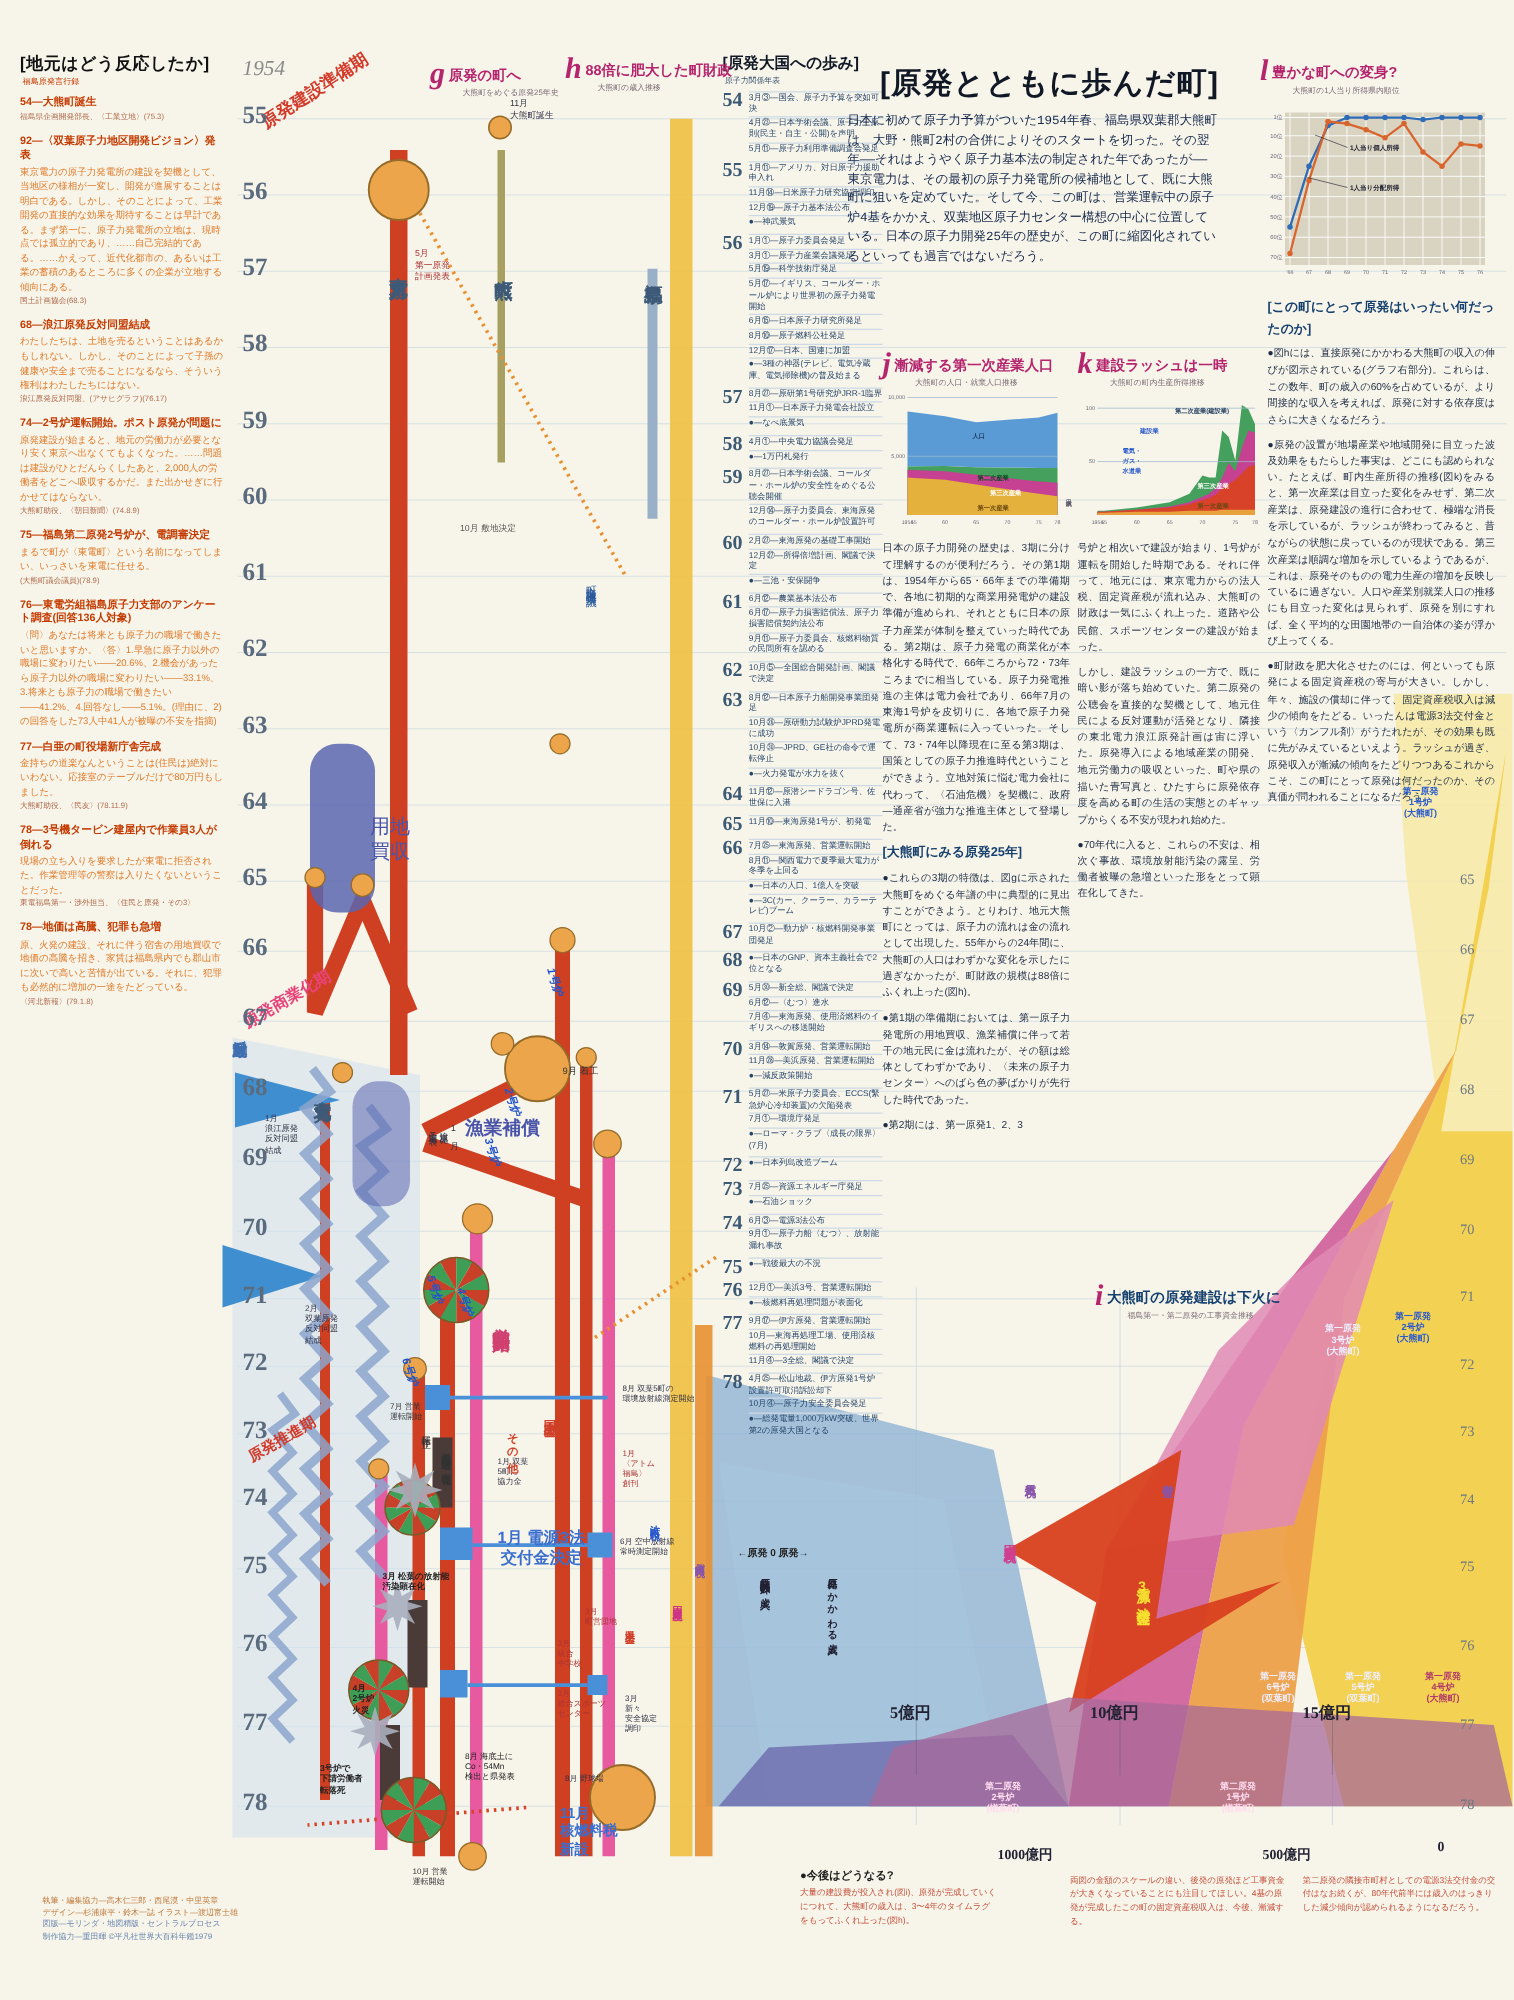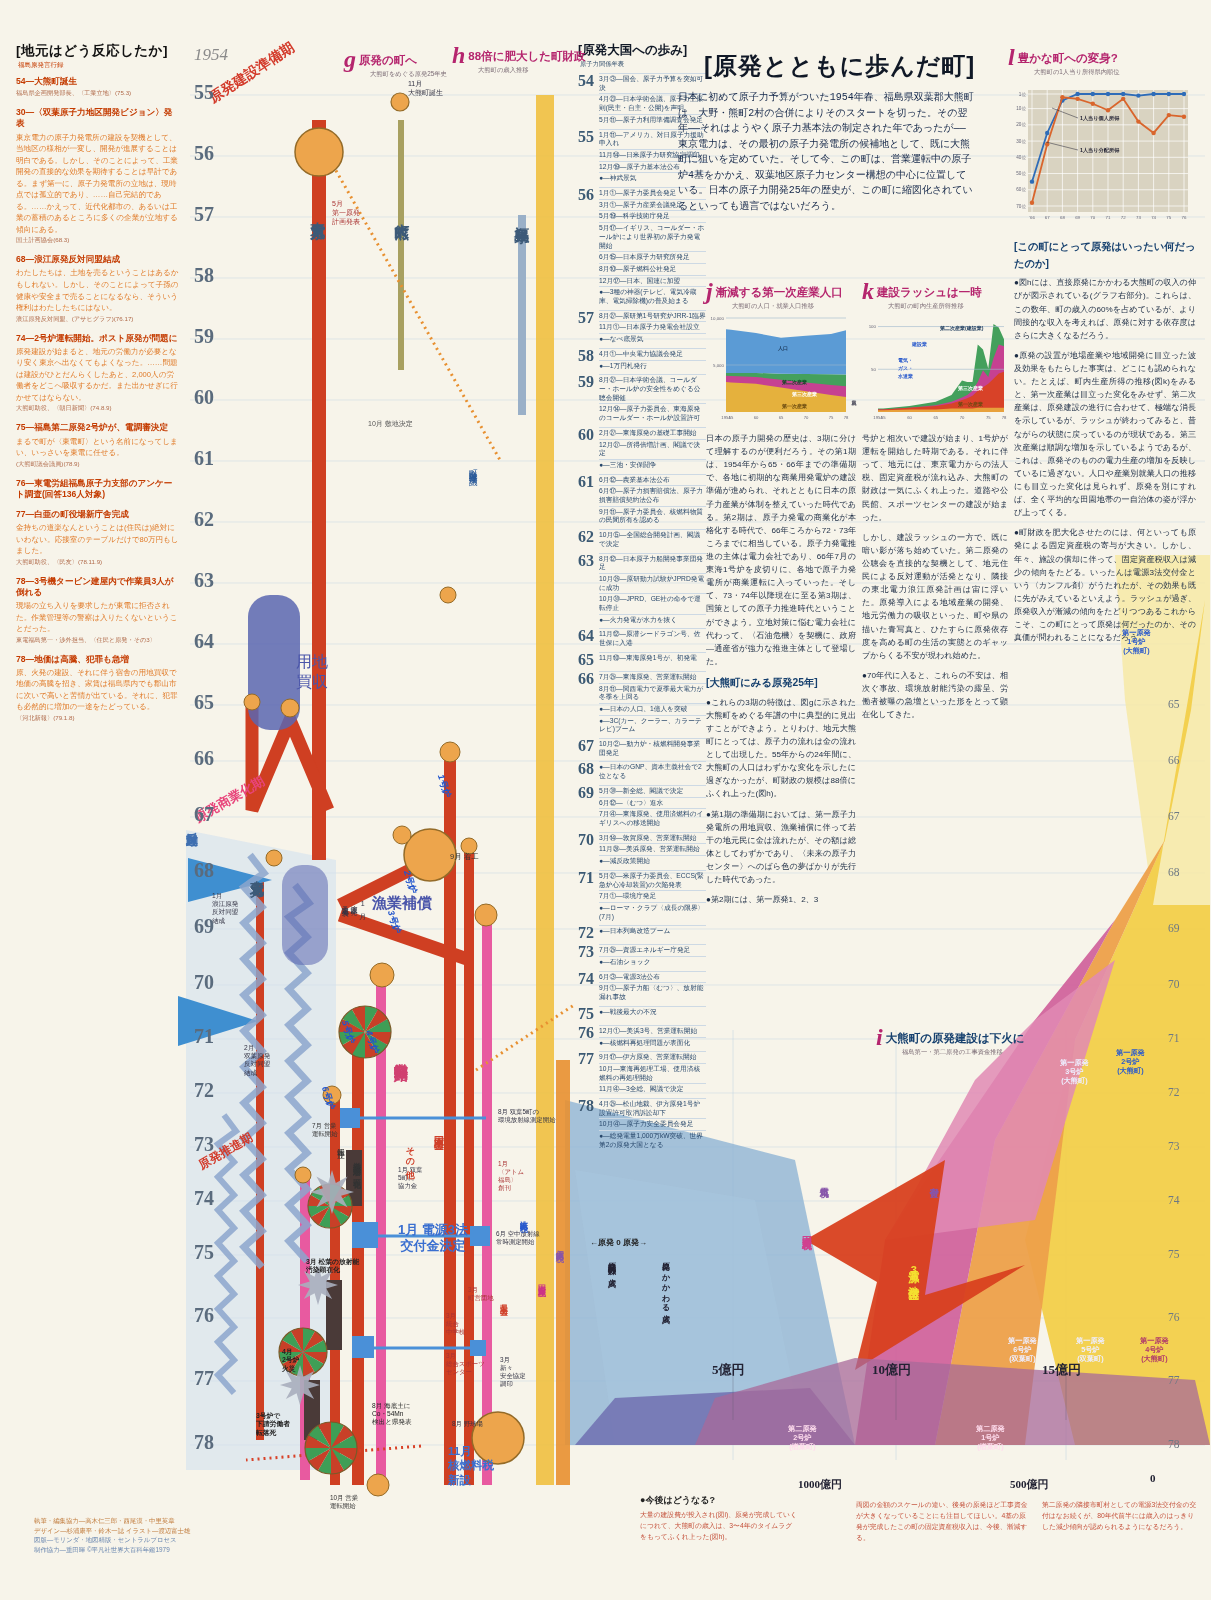--- a/index.html
+++ b/index.html
@@ -217,41 +217,42 @@
 
 <div id="left-col" class="abs">
   <div id="left-header">[地元はどう反応したか]</div>
   <div id="left-sub">福島原発言行録</div>
   <div id="testimonies">
       <div class="t-entry">
         <div class="t-head">54―大熊町誕生</div>
         <div class="t-src">福島県企画開発部長、〈工業立地〉(75.3)</div>
       </div>
       <div class="t-entry">
-        <div class="t-head">30―〈双葉原子力地区開発ビジョン〉発表</div>
+        <div class="t-head">92―〈双葉原子力地区開発ビジョン〉発表</div>
         <div class="t-body">東京電力の原子力発電所の建設を契機として、当地区の様相が一変し、開発が進展することは明白である。しかし、そのことによって、工業開発の直接的な効果を期待することは早計である。まず第一に、原子力発電所の立地は、現時点では孤立的であり、……自己完結的である。……かえって、近代化都市の、あるいは工業の蓄積のあるところに多くの企業が立地する傾向にある。</div>
         <div class="t-src">国土計画協会(68.3)</div>
       </div>
       <div class="t-entry">
         <div class="t-head">68―浪江原発反対同盟結成</div>
         <div class="t-body">わたしたちは、土地を売るということはあるかもしれない。しかし、そのことによって子孫の健康や安全まで売ることになるなら、そういう権利はわたしたちにはない。</div>
         <div class="t-src">浪江原発反対同盟、(アサヒグラフ)(76.17)</div>
       </div>
       <div class="t-entry">
         <div class="t-head">74―2号炉運転開始。ポスト原発が問題に</div>
         <div class="t-body">原発建設が始まると、地元の労働力が必要となり安く東京へ出なくてもよくなった。……問題は建設がひとだんらくしたあと、2,000人の労働者をどこへ吸収するかだ。また出かせぎに行かせてはならない。</div>
         <div class="t-src">大熊町助役、〈朝日新聞〉(74.8.9)</div>
       </div>
       <div class="t-entry">
         <div class="t-head">75―福島第二原発2号炉が、電調審決定</div>
         <div class="t-body">まるで町が〈東電町〉という名前になってしまい、いっさいを東電に任せる。</div>
         <div class="t-src">(大熊町議会議員)(78.9)</div>
       </div>
       <div class="t-entry">
         <div class="t-head">76―東電労組福島原子力支部のアンケート調査(回答136人対象)</div>
+        <div class="t-body">〈問〉あなたは将来とも原子力の職場で働きたいと思いますか。〈答〉1.早急に原子力以外の職場に変わりたい――20.6%、2.機会があったら原子力以外の職場に変わりたい――33.1%、3.将来とも原子力の職場で働きたい――41.2%、4.回答なし――5.1%。(理由に、2)の回答をした73人中41人が被曝の不安を指摘)</div>
       </div>
       <div class="t-entry">
         <div class="t-head">77―白亜の町役場新庁舎完成</div>
         <div class="t-body">金持ちの道楽なんということは(住民は)絶対にいわない。応接室のテーブルだけで80万円もしました。</div>
         <div class="t-src">大熊町助役、〈民友〉(78.11.9)</div>
       </div>
       <div class="t-entry">
         <div class="t-head">78―3号機タービン建屋内で作業員3人が倒れる</div>
         <div class="t-body">現場の立ち入りを要求したが東電に拒否された。作業管理等の警察は入りたくないということだった。</div>
         <div class="t-src">東電福島第一・渉外担当、〈住民と原発・その3〉</div>

